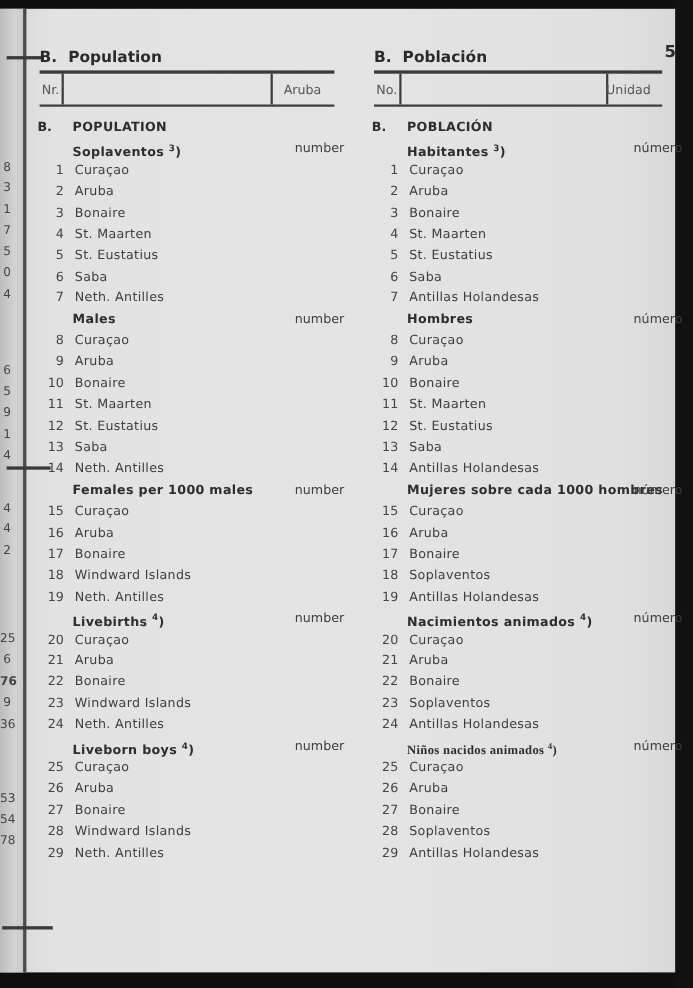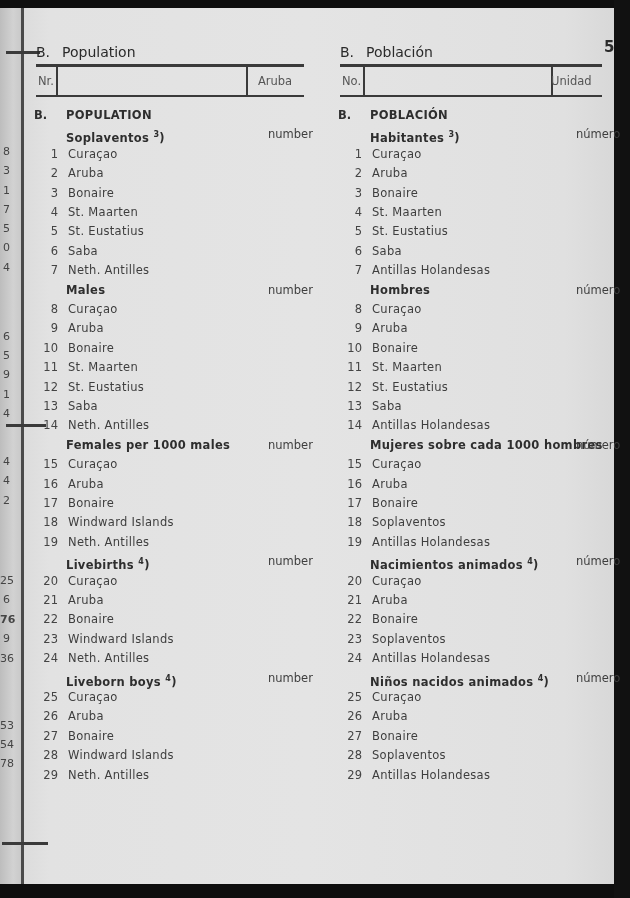--- a/index.html
+++ b/index.html
@@ -6,21 +6,21 @@
   body { width:630px; height:898px; background:#0e0e0e; position:relative; overflow:hidden;
          font-family:"DejaVu Sans", sans-serif; color:#3a3a3a; }
   .page { position:absolute; left:0; top:8px; width:614px; height:876px;
           background:linear-gradient(90deg,#d6d6d6 0%,#e2e2e2 8%,#e4e4e4 50%,#e0e0e0 92%,#d8d8d8 100%); }
   .binding { position:absolute; left:0; top:8px; width:22px; height:876px;
              background:linear-gradient(90deg,#bdbdbd,#d2d2d2 60%,#c8c8c8); }
   .spine { position:absolute; left:21px; top:8px; width:3px; height:876px; background:#4a4a4a; }
   .stitch { position:absolute; height:3px; background:#3a3a3a; }
   .edge-num { position:absolute; left:0; font-size:11px; color:#444; width:10px; text-align:right; }
   .col { position:absolute; top:36px; }
-  .sec-title { position:absolute; top:8px; font-size:14px; font-weight:normal; color:#2a2a2a; }
+  .sec-title { position:absolute; top:8px; font-size:14px; font-weight:bold; color:#2a2a2a; }
   .sec-title .b { display:inline-block; width:26px; }
   .page-no { position:absolute; top:2px; font-size:15px; font-weight:bold; color:#2a2a2a; }
   .hdr { position:absolute; top:28px; height:28px; border-top:3px solid #3a3a3a; border-bottom:2px solid #3a3a3a; }
   .hdr .c { position:absolute; top:0; height:44px; line-height:28px; font-size:11.5px; color:#555; }
   .hdr .sep { position:absolute; top:0; width:1.5px; height:28px; background:#3a3a3a; }
   .row { position:absolute; height:19px; line-height:19px; font-size:11.5px; white-space:nowrap; }
   .row .nr { position:absolute; width:22px; text-align:right; color:#444; }
   .row .desc { position:absolute; color:#3e3e3e; letter-spacing:0.3px; }
   .row .unit { position:absolute; color:#3e3e3e; }
   .row.group .desc { font-weight:bold; color:#2e2e2e; }
@@ -341,21 +341,21 @@
       </div>
       <div class="row" style="top: 593.8px;">
         <span class="nr" style="left: 0px;">23</span>
         <span class="desc" style="left: 32px;">Soplaventos</span>
       </div>
       <div class="row" style="top: 613.2px;">
         <span class="nr" style="left: 0px;">24</span>
         <span class="desc" style="left: 32px;">Antillas Holandesas</span>
       </div>
       <div class="row group" style="top: 632.6px;">
-        <span class="desc" style="left: 30px;"><span>Niños nacidos animados</span> <sup>4</sup>)</span>
+        <span class="desc" style="left: 30px; font-family: Liberation Serif, serif;"><span>Niños nacidos animados</span> <sup>4</sup>)</span>
         <span class="unit" style="left: 236px;">número</span>
       </div>
       <div class="row" style="top: 652px;">
         <span class="nr" style="left: 0px;">25</span>
         <span class="desc" style="left: 32px;">Curaçao</span>
       </div>
       <div class="row" style="top: 671.4px;">
         <span class="nr" style="left: 0px;">26</span>
         <span class="desc" style="left: 32px;">Aruba</span>
       </div>

